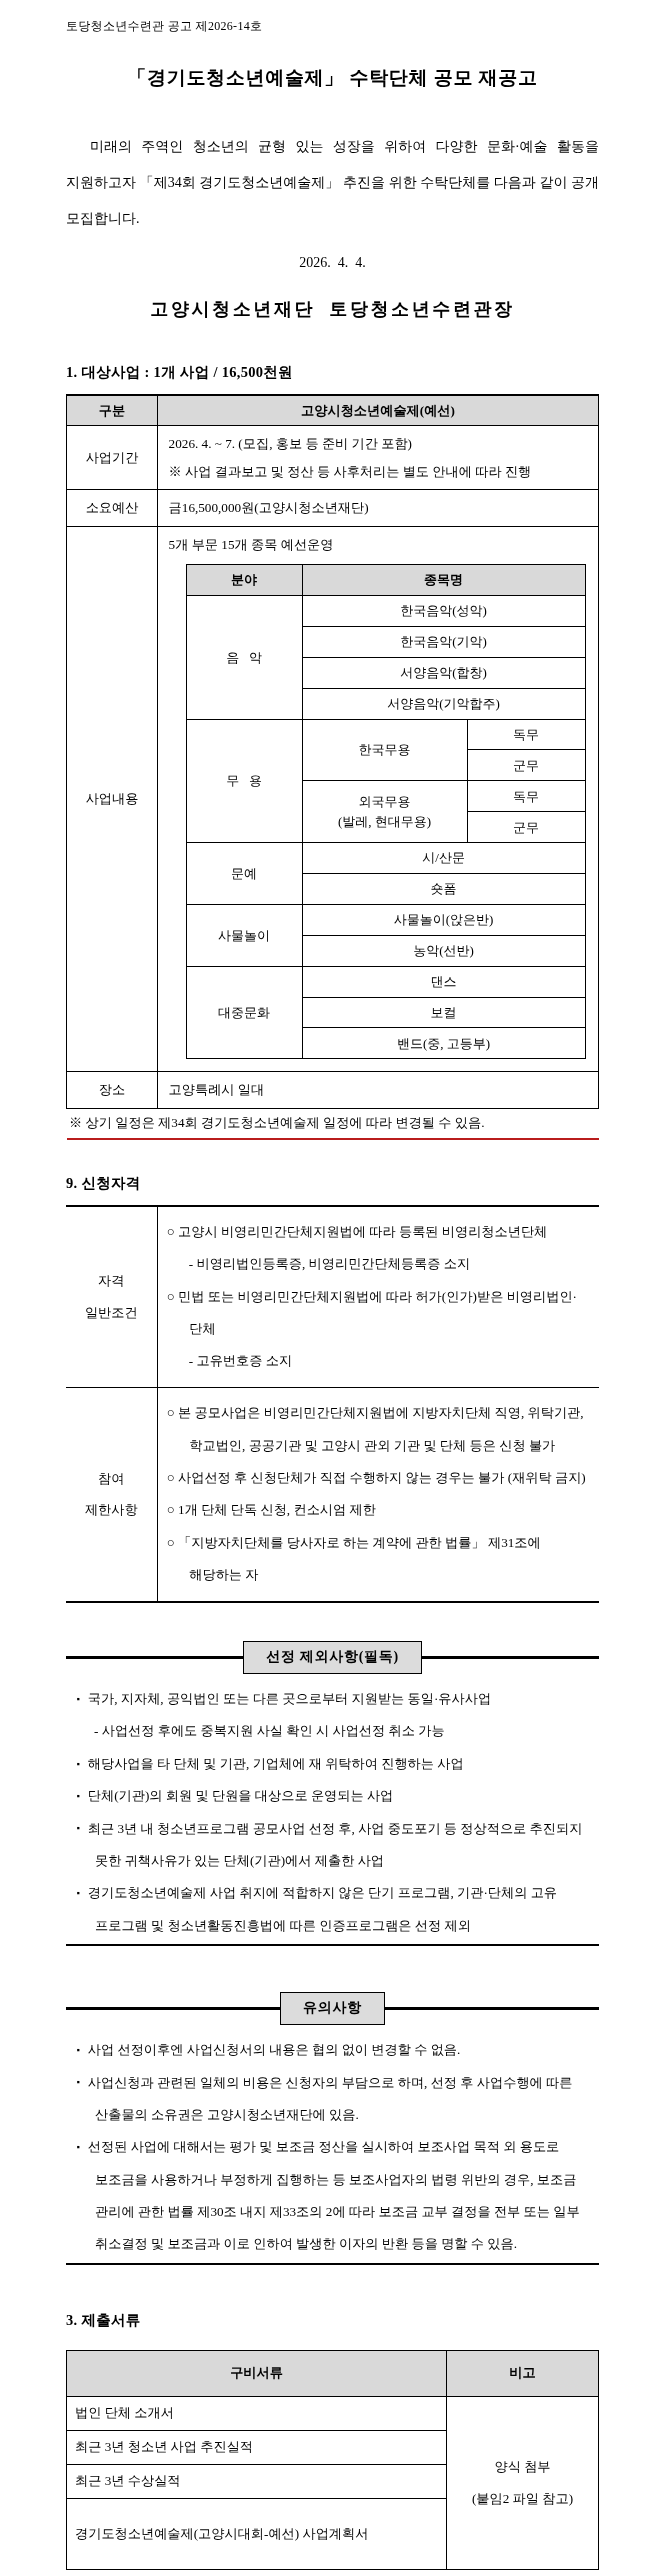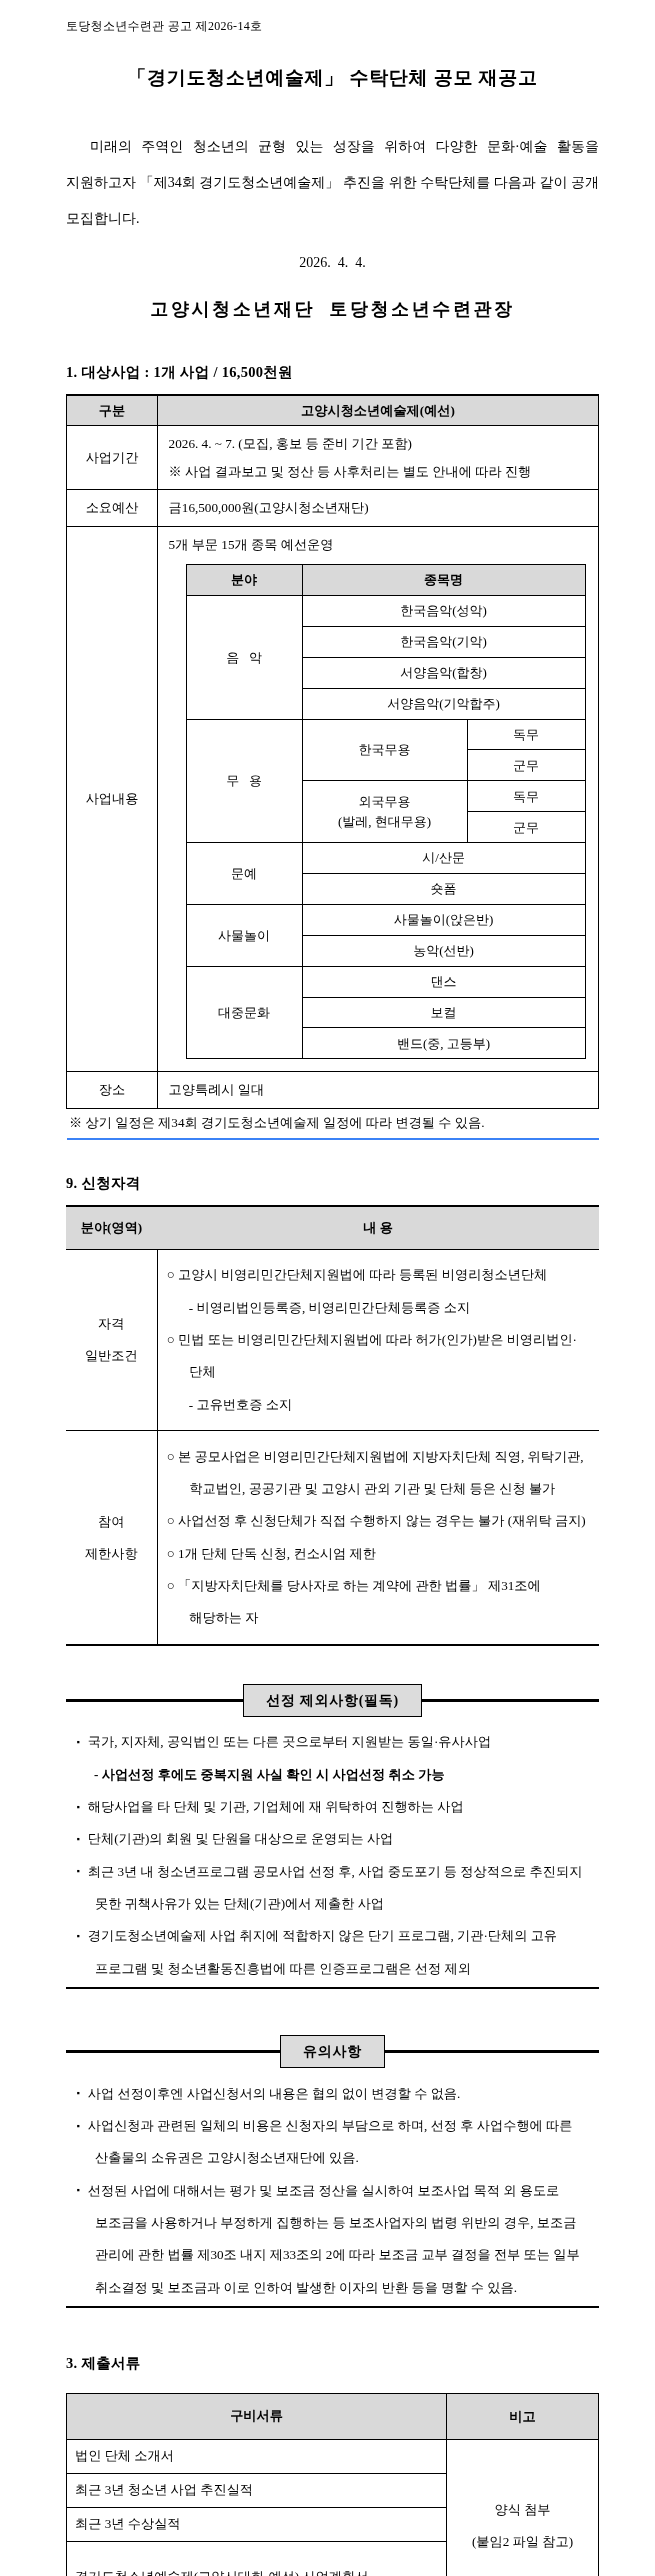--- a/index.html
+++ b/index.html
@@ -30,21 +30,21 @@
   .issuer {
     text-align: center; font-size: 18px; font-weight: bold;
     letter-spacing: 2.6px; margin: 0 0 42px 0;
   }
 
   
   .sec-h { font-size: 14.5px; font-weight: bold; margin: 0 0 12px 0; letter-spacing: 0.3px; }
 
   
   table { border-collapse: collapse; }
-  .t1 { width: 100%; border-top: 2px solid #000; border-bottom: 2px solid #3b82f6; margin-bottom: 34px; }
+  .t1 { width: 100%; border-top: 2px solid #000; border-bottom: 2px solid #b91c1c; margin-bottom: 34px; }
   .t1 th, .t1 td { border: 0.7px solid #000; font-size: 13.2px; font-weight: normal; padding: 4px 6.6px; }
   .t1 .hdr { background: #d9d9d9; text-align: center; font-weight: bold; height: 30px; }
   .t1 .rowlab { width: 91px; text-align: center; }
   .t1 .cval { text-align: left; padding-left: 10.6px; line-height: 2.1; }
   .t1 .noteRow td { border-left: none; border-right: none; padding: 5.3px 2.6px; }
 
   
   .t-inner { width: 400px; margin: 5.3px 0 8px 17px; }
   .t-inner th, .t-inner td {
     border: 0.7px solid #000; font-size: 13px; font-weight: normal;
@@ -66,21 +66,21 @@
 
   
   .callout { margin: 0 0 46px 0; border-bottom: 2.6px solid #000; padding-bottom: 2px; }
   .callout-head { display: flex; align-items: center; margin-bottom: 9.3px; }
   .callout-head .rule { flex: 1; height: 2.6px; background: #000; }
   .callout-title {
     border: 1.3px solid #000; background: #dcdcdc; font-size: 14px; font-weight: bold;
     padding: 6.6px 22.5px; white-space: nowrap; letter-spacing: 0.7px;
   }
   .co-item { font-size: 13.2px; line-height: 2.45; padding-left: 29px; text-indent: -18.5px; word-break: keep-all; }
-  .co-sub  { font-size: 13.2px; line-height: 2.45; padding-left: 40px; text-indent: -12px; word-break: keep-all; font-weight: bold; }
+  .co-sub  { font-size: 13.2px; line-height: 2.45; padding-left: 40px; text-indent: -12px; word-break: keep-all; }
   .sq { font-size: 9.3px; vertical-align: 1.3px; padding-right: 8px; }
 
   
   .t3 { width: 100%; border-top: 1.3px solid #000; margin: 20px 0 46px 0; }
   .t3 th, .t3 td { border: 0.7px solid #000; font-size: 13.2px; font-weight: normal; padding: 6.6px 8px; }
   .t3 .hdr { background: #d9d9d9; text-align: center; font-weight: bold; height: 34px; }
   .t3 .doc { text-align: left; height: 34px; }
   .t3 .tall { height: 71px; line-height: 2.2; }
   .t3 .rem { width: 152px; text-align: center; line-height: 2.4; }
 </style>
@@ -188,24 +188,20 @@
     </tr>
     <tr class="noteRow">
       <td colspan="2">※ 상기 일정은 제34회 경기도청소년예술제 일정에 따라 변경될 수 있음.</td>
     </tr>
   </tbody>
     </table>
 
   <h2 class="sec-h">9. 신청자격</h2>
   <table class="t2">
     <tbody>
-        <tr>
-      <th class="hdr rowlab">분야(영역)</th>
-      <th class="hdr">내 용</th>
-    </tr>
     <tr>
       <td class="rowlab">
         <div>자격</div>
         <div>일반조건</div>
       </td>
       <td class="cval">
         <div class="item-circ">○ 고양시 비영리민간단체지원법에 따라 등록된 비영리청소년단체</div>
         <div class="item-dash">- 비영리법인등록증, 비영리민간단체등록증 소지</div>
         <div class="item-circ">○ 민법 또는 비영리민간단체지원법에 따라 허가(인가)받은 비영리법인·단체</div>
         <div class="item-dash">- 고유번호증 소지</div>

